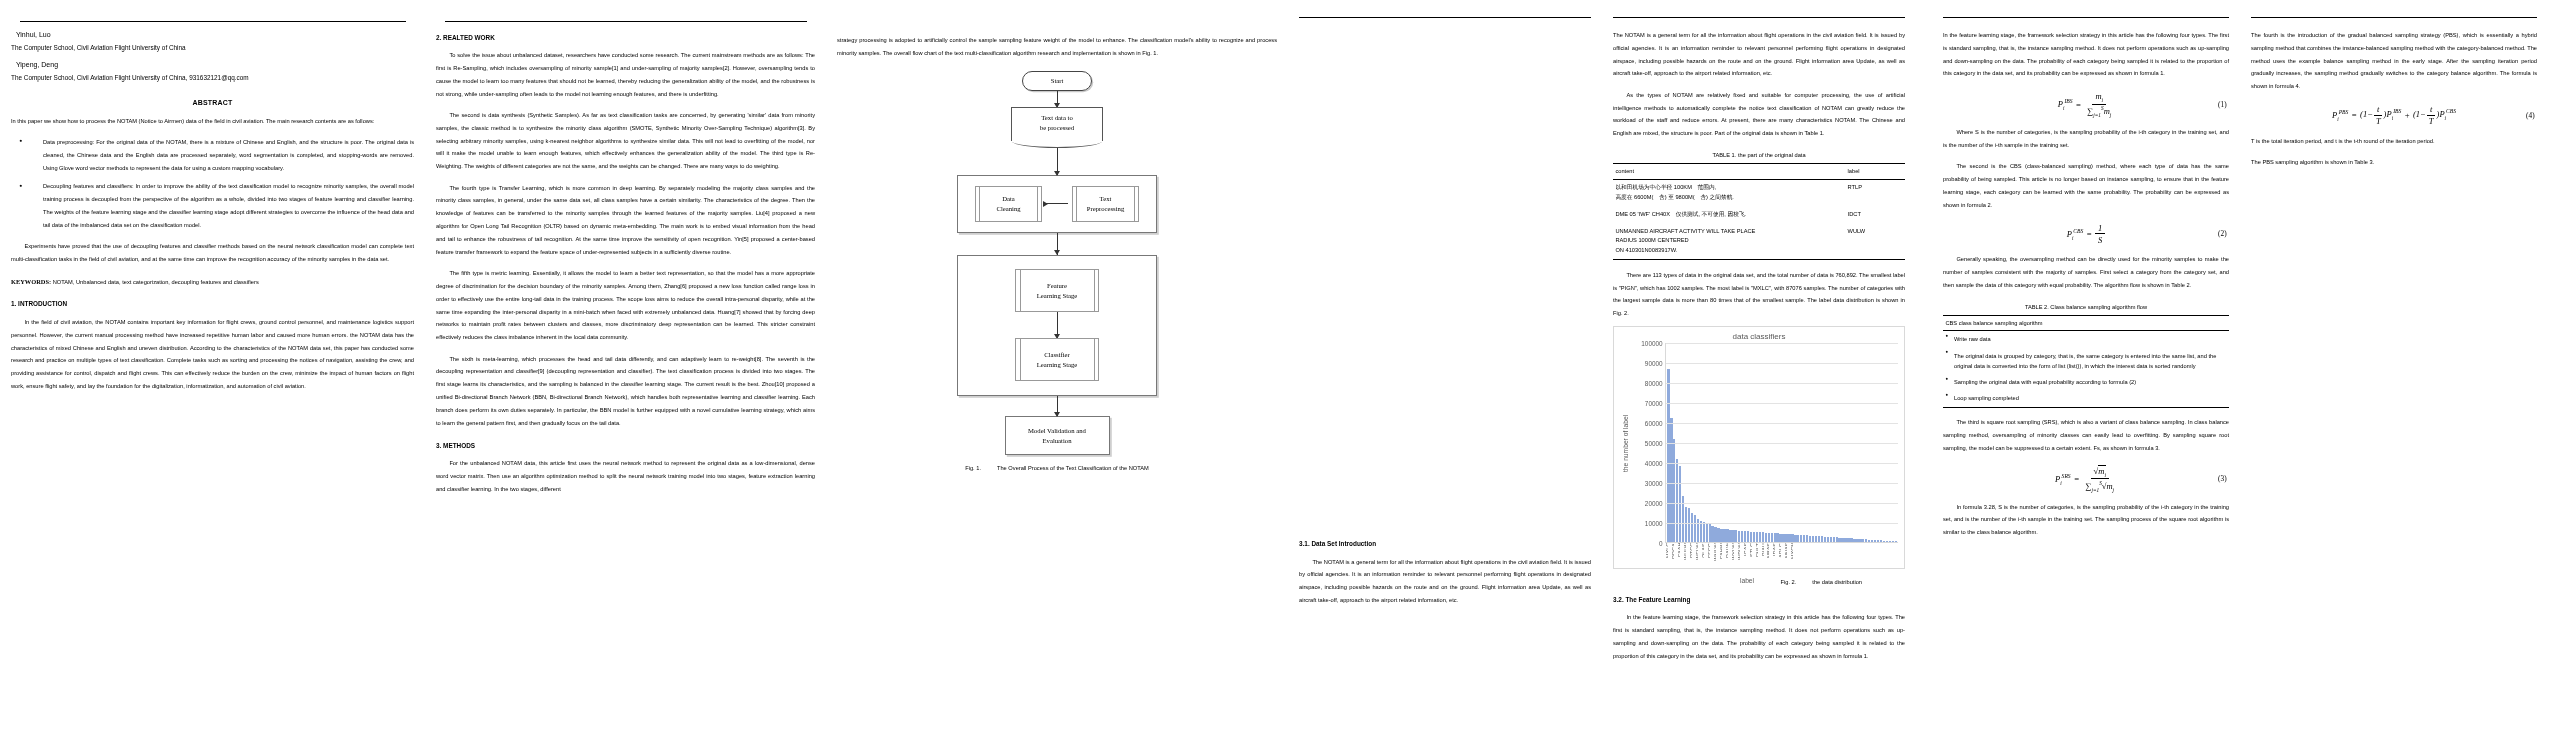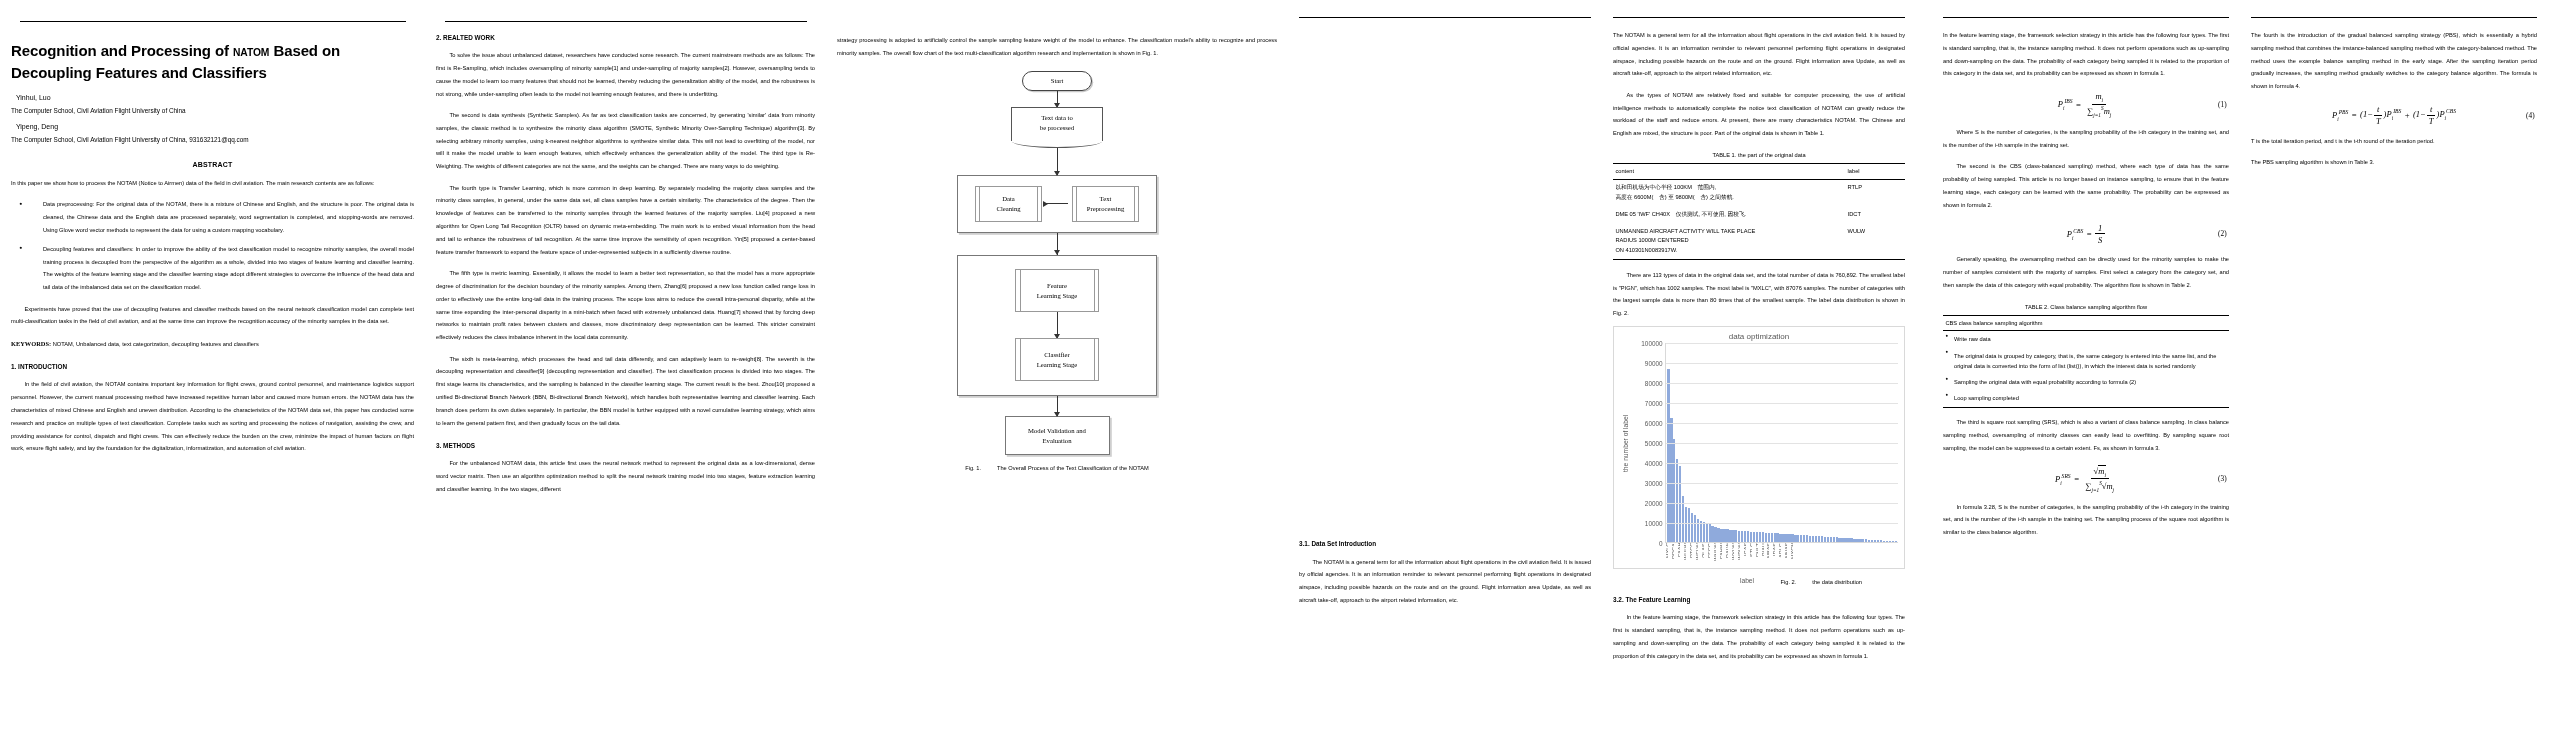--- a/index.html
+++ b/index.html
@@ -81,21 +81,20 @@
   .xticks span{flex:1;font-size:5.5px;color:#595959;writing-mode:vertical-rl;transform:rotate(180deg);text-align:right;white-space:nowrap;overflow:hidden;}
   .xlabel{text-align:center;font-size:6.7px;color:#595959;margin-top:-1.2px;padding-right:24px;}
 </style>
 </head>
 <body>
 
 <div class="page">
 
   <div class="col c1">
     <div class="rule"></div>
-    <h1 class="title"><span>Recognition and Processing of </span><span class="sc">NATOM</span><span> Based on</span><br><span>Decoupling Features and Classifiers</span></h1>
 
     <div class="author">Yinhui, Luo</div>
     <div class="affil">The Computer School, Civil Aviation Flight University of China</div>
     <div class="author">Yipeng, Deng</div>
     <div class="affil">The Computer School, Civil Aviation Flight University of China, 931632121@qq.com</div>
 
     <div class="abs-h">ABSTRACT</div>
     <p class="j">In this paper we show how to process the NOTAM (Notice to Airmen) data of the field in civil aviation. The main research contents are as follows:</p>
     <ul class="bul">
       <li>Data preprocessing: For the original data of the NOTAM, there is a mixture of Chinese and English, and the structure is poor. The original data is cleaned, the Chinese data and the English data are processed separately, word segmentation is completed, and stopping-words are removed. Using Glove word vector methods to represent the data for using a custom mapping vocabulary.</li>
@@ -189,21 +188,21 @@
 RADIUS 1000M CENTERED
 ON 410301N0083917W.</td>
             <td>WULW</td>
           </tr>
         </tbody>
       </table>
 
       <p class="j ind">There are 113 types of data in the original data set, and the total number of data is 760,892. The smallest label is "PIGN", which has 1002 samples. The most label is "MXLC", with 87076 samples. The number of categories with the largest sample data is more than 80 times that of the smallest sample. The label data distribution is shown in Fig. 2.</p>
 
       <div class="chartbox">
-        <div class="chart-title">data optimization</div>
+        <div class="chart-title">data classifiers</div>
         <div class="plotwrap">
           <div class="ylabel">the number of label</div>
           <div class="yticks" id="yticks">
               <span style="top: 100%;">0</span>
               <span style="top: 90%;">10000</span>
               <span style="top: 80%;">20000</span>
               <span style="top: 70%;">30000</span>
               <span style="top: 60%;">40000</span>
               <span style="top: 50%;">50000</span>
               <span style="top: 40%;">60000</span>

